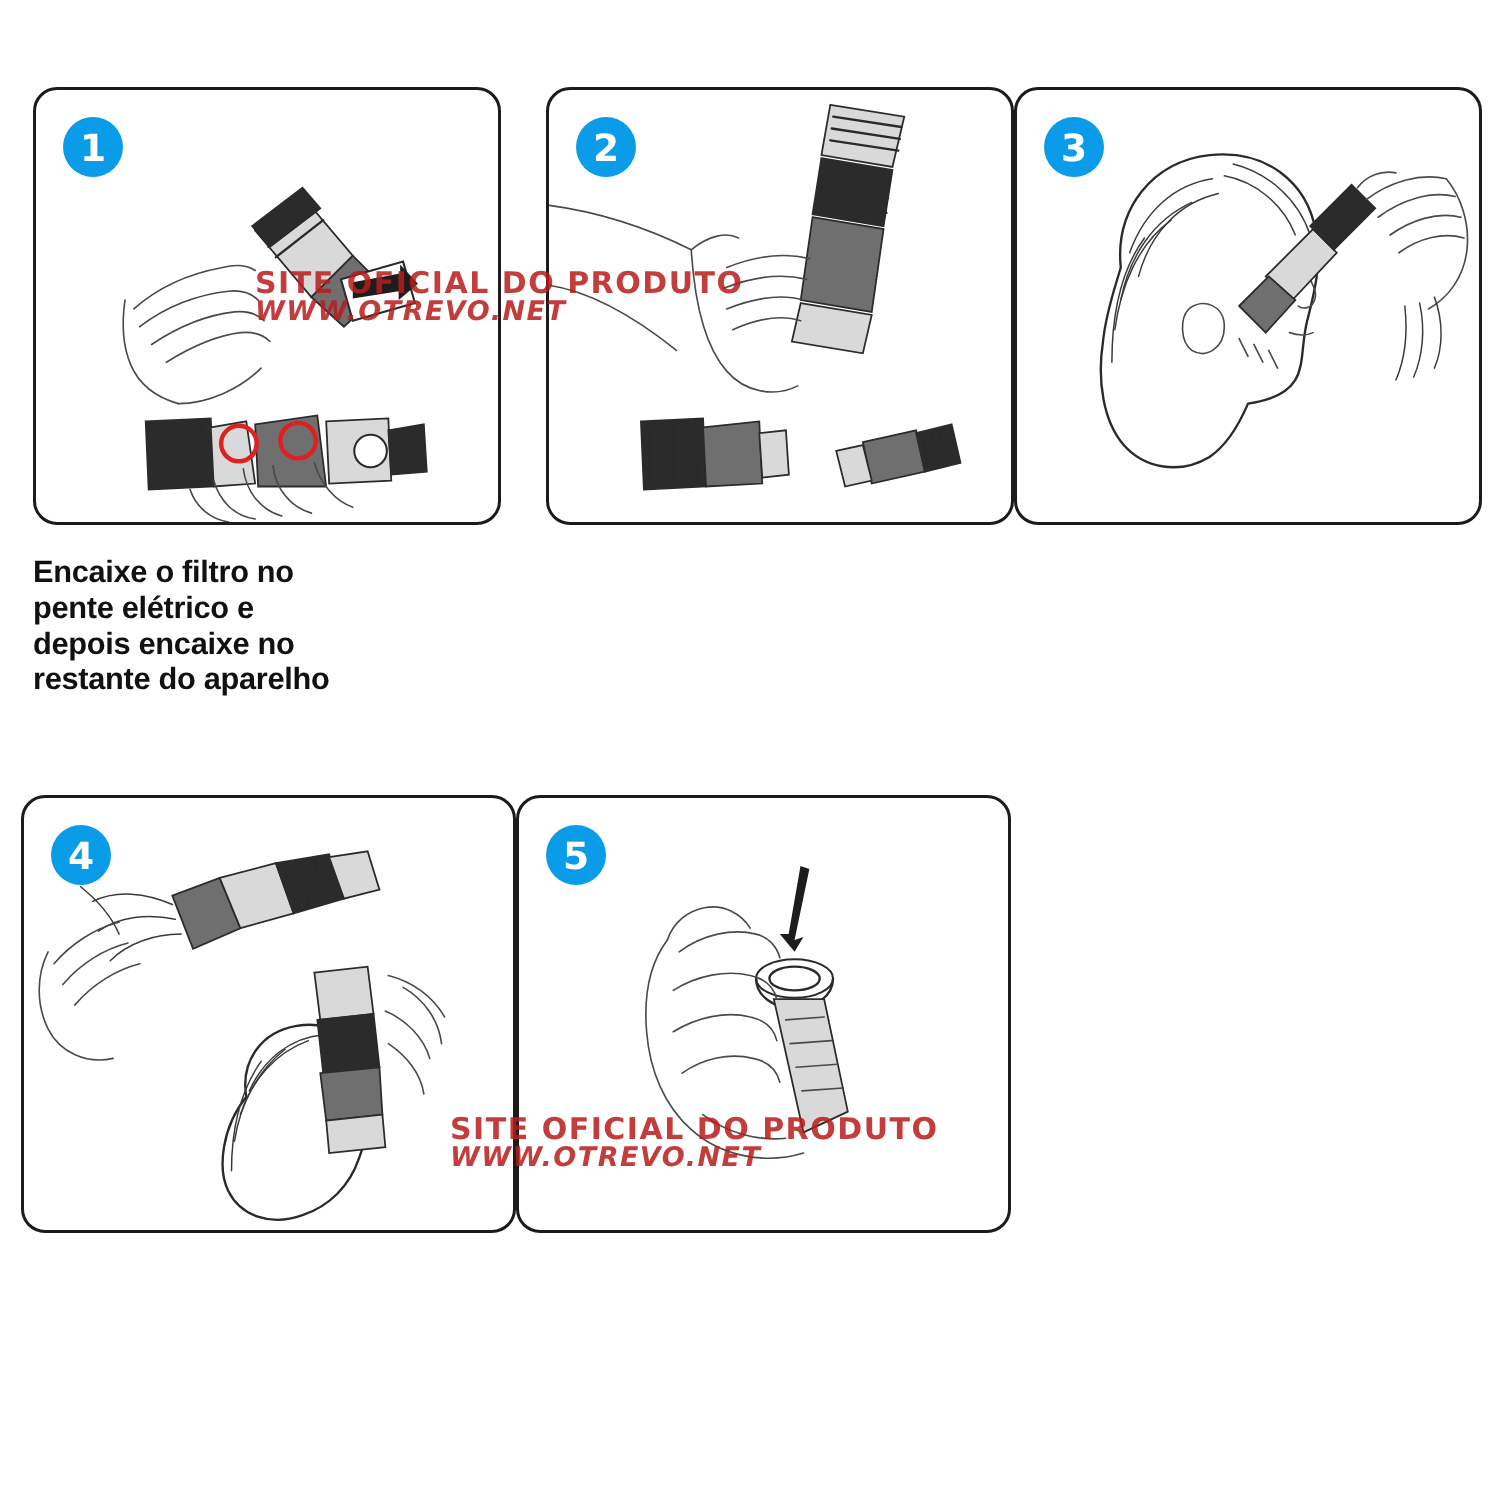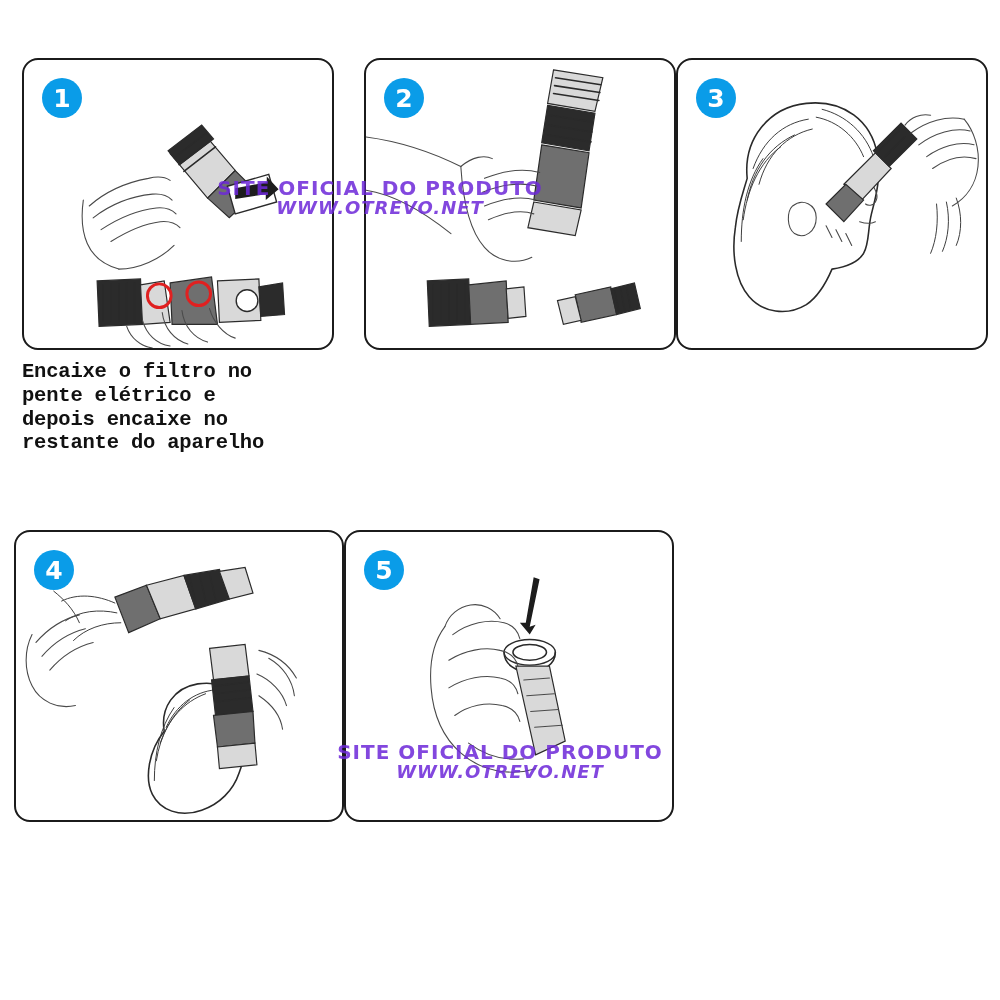--- a/index.html
+++ b/index.html
@@ -53,22 +53,22 @@
     color: #ffffff;
     font-size: 25px;
     font-weight: bold;
     display: flex;
     align-items: center;
     justify-content: center;
     font-family: "DejaVu Sans", sans-serif;
     z-index: 5;
   }
   .caption {
-    margin-top: 10px;
-    font-family: Liberation Mono, monospace;
+    margin-top: 20px;
+    font-family: Liberation Sans, sans-serif;
     font-weight: bold;
     font-size: 20.5px;
     line-height: 1.16;
     color: #111111;
     letter-spacing: -0.2px;
     white-space: pre-line;
   }
 
   
   #panel-1 { left: 22px;  top: 58px;  width: 312px; }
@@ -78,24 +78,23 @@
   #panel-3 { left: 676px; top: 58px;  width: 312px; }
   #panel-3 .art-box { height: 292px; }
   #panel-4 { left: 14px;  top: 530px; width: 330px; }
   #panel-4 .art-box { height: 292px; }
   #panel-5 { left: 344px; top: 530px; width: 330px; }
   #panel-5 .art-box { height: 292px; }
 
   
   .watermark {
     position: absolute;
-    text-align: center;
     font-family: "DejaVu Sans", sans-serif;
     font-weight: bold;
-    color: #6d28d9;
+    color: #b91c1c;
     opacity: 0.85;
     pointer-events: none;
     line-height: 1.05;
     letter-spacing: 1px;
     z-index: 4;
   }
   .watermark .wm1 { font-size: 20px; }
   .watermark .wm2 { font-size: 18px; font-style: italic; }
   #wm-top  { left: 170px; top: 178px; width: 420px; }
   #wm-bot  { left: 300px; top: 742px; width: 400px; }

